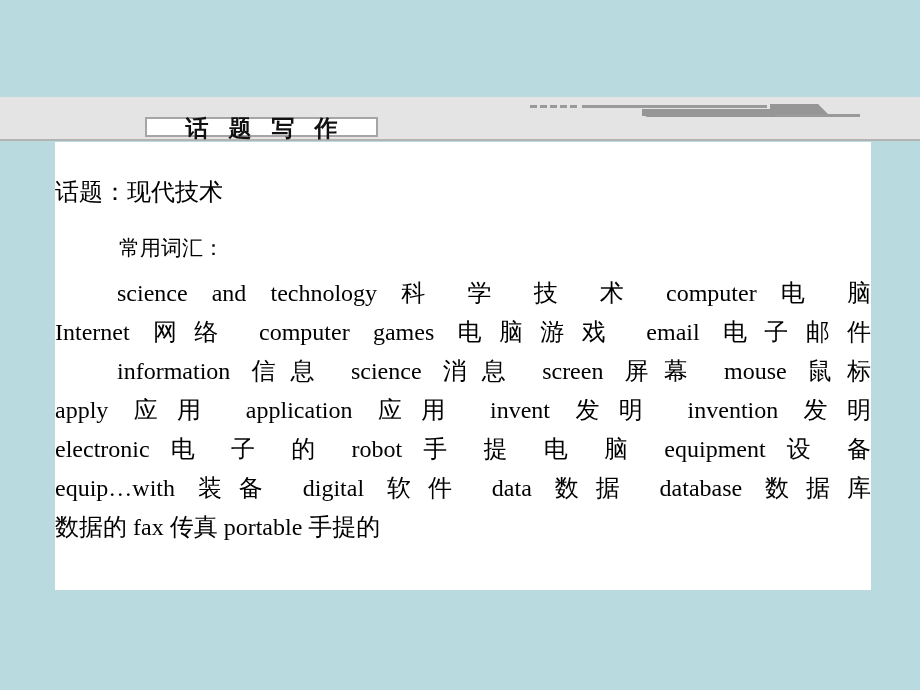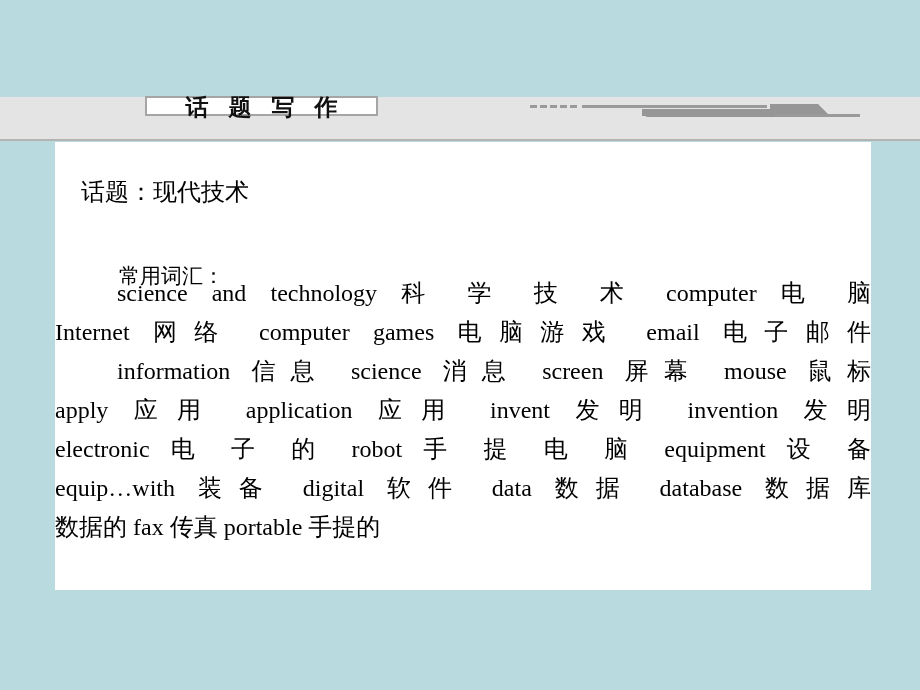--- a/index.html
+++ b/index.html
@@ -24,21 +24,21 @@
     height: 44px;
     background: #e5e4e4;
     border-bottom: 2px solid #b3b3b3;
     box-sizing: border-box;
   }
 
   
   #title-plate {
     position: absolute;
     left: 145px;
-    top: 96px;
+    top: 117px;
     width: 233px;
     height: 20px;
     background: #ffffff;
     border: 2px solid #a5a5a5;
     box-sizing: border-box;
     display: flex;
     align-items: center;
     justify-content: center;
   }
   #title-plate .title-text {
@@ -85,39 +85,38 @@
   .panel-inner {
     position: absolute;
     left: 7px;
     top: 0;
     right: 0;
     bottom: 0;
   }
 
   #topic-line {
     position: absolute;
-    left: 26px;
+    left: 0;
     top: 38px;
     font-family: "DejaVu Serif", "Liberation Serif", serif;
     font-size: 24px;
     color: #000000;
     white-space: nowrap;
     line-height: 1;
   }
 
   #section-heading {
     position: absolute;
     left: 64px;
     top: 96px;
     font-family: "DejaVu Serif", "Liberation Serif", serif;
     font-size: 21px;
     color: #000000;
     white-space: nowrap;
     line-height: 1;
-    margin-top: 28px;
   }
 
   #vocab-block {
     position: absolute;
     left: 0px;
     top: 132px;
     width: 728px;
     font-size: 24px;
     line-height: 39px;
     color: #000000;

